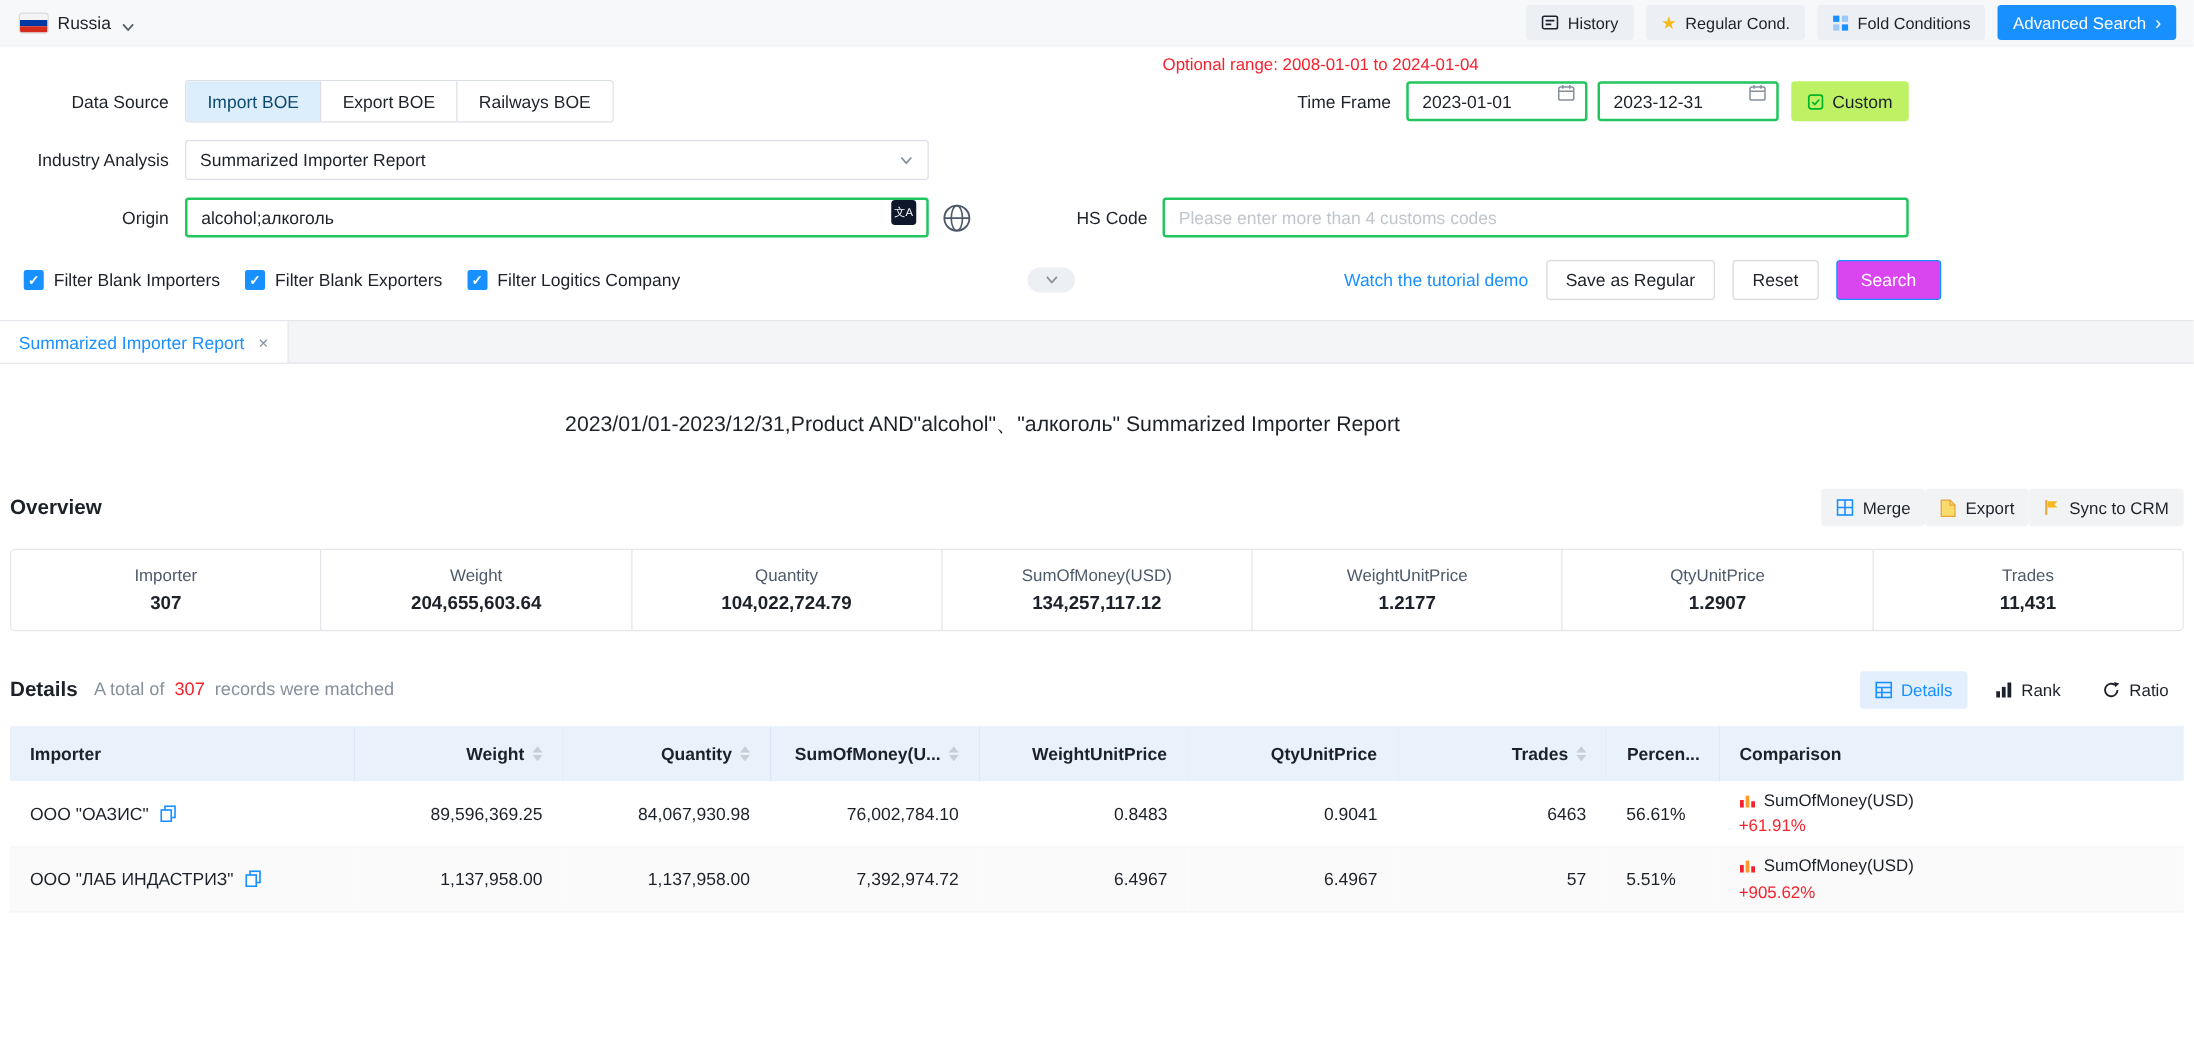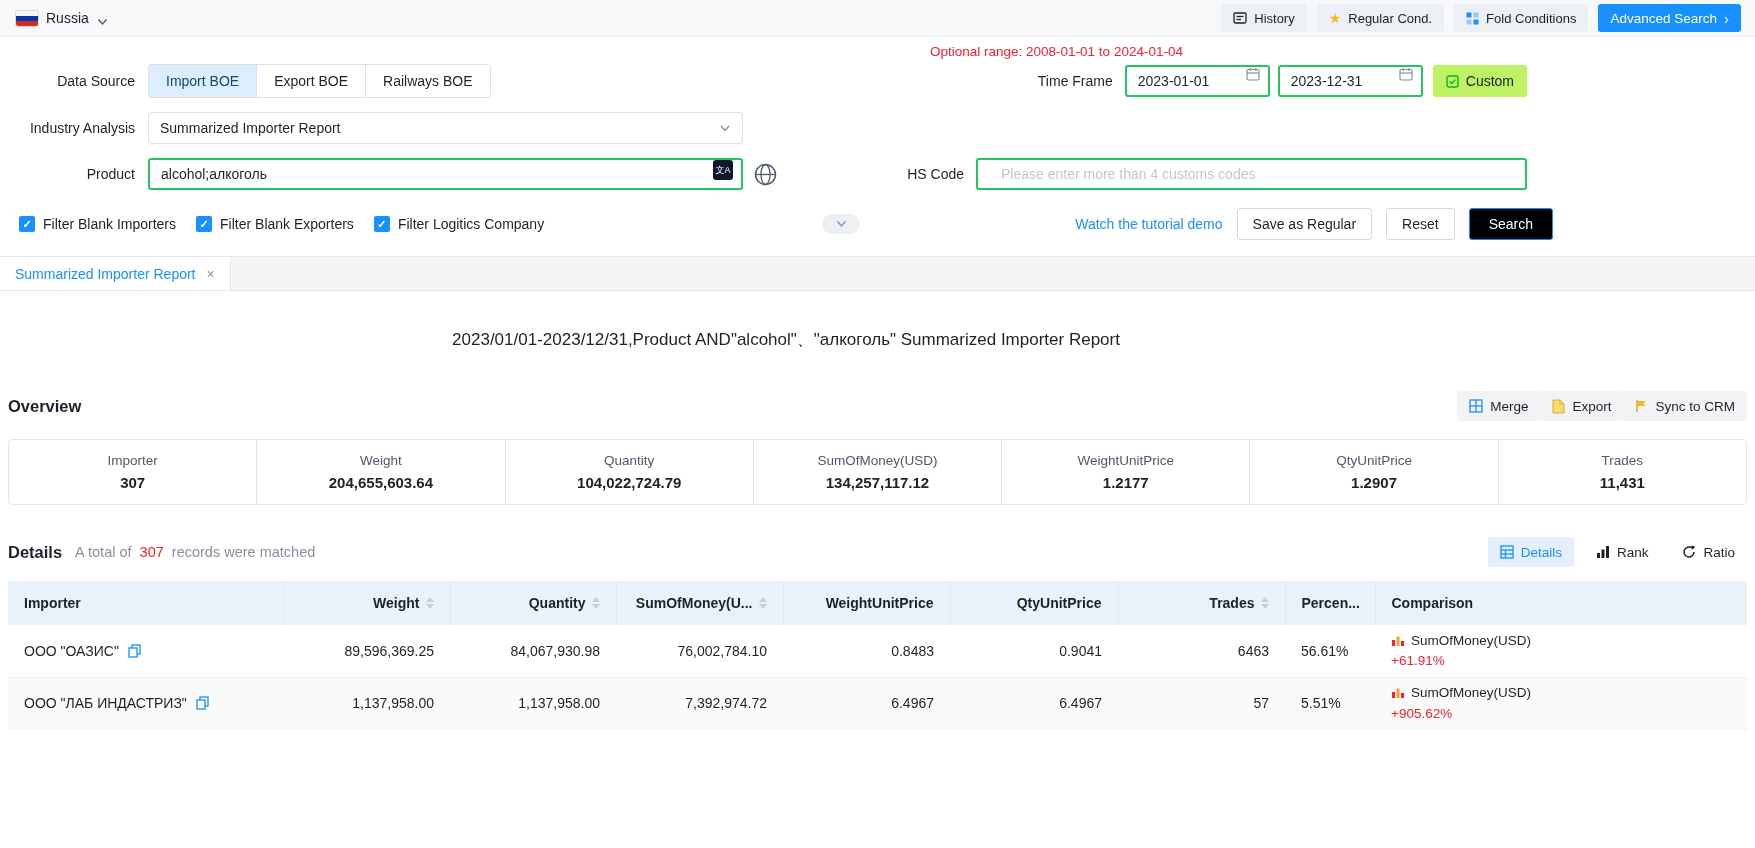--- a/index.html
+++ b/index.html
@@ -44,40 +44,40 @@
   .input-wrap input { border:none; outline:none; flex:1; min-width:0; padding:0 11px;
                       font-size:14px; color:#1d2129; font-family:inherit; background:transparent; }
   .input-wrap input::placeholder { color:#c1c6ce; }
   .icon-right { margin-right:8px; flex:none; }
 
   .select { display:flex; align-items:center; border:1px solid #dcdfe6; border-radius:3px;
             height:32px; background:#fff; padding:0 11px; cursor:pointer; }
   .select .val { flex:1; color:#1d2129; }
   .select .ph { flex:1; color:#c1c6ce; }
 
-  .w-left { width:595px; } .w-right { width:551px;padding-left:12px; }
+  .w-left { width:595px; } .w-right { width:597px; }
   .date-input { width:145px; } .date-gap { width:8px; }
   .custom-btn { margin-left:10px; height:32px; display:flex; align-items:center; gap:7px;
                 background:#bef264; border-radius:3px; padding:0 13px; cursor:pointer; }
 
   .translate-badge { width:20px; height:20px; background:#0f172a; border-radius:3px; color:#fff;
                      font-size:9px; display:flex; align-items:center; justify-content:center; cursor:pointer; }
   .globe-btn { margin-left:10px; cursor:pointer; }
 
   .filters-row { display:flex; align-items:center; padding-left:19px; margin-top:18px; }
   .cb-item { display:flex; align-items:center; gap:8px; margin-right:20px; cursor:pointer; }
   .cb { width:16px; height:16px; background:#1890ff; border-radius:2px; color:#fff; font-size:11px;
         font-weight:bold; display:flex; align-items:center; justify-content:center; }
   .collapse-pill { margin-left:258px; width:38px; height:20px; background:#eceff3; border-radius:10px;
                    display:flex; align-items:center; justify-content:center; cursor:pointer; }
   .fr-right { margin-left:auto; margin-right:202px; display:flex; align-items:center; gap:14px; }
   .link { color:#1890ff; cursor:pointer; }
   .btn { height:32px; display:flex; align-items:center; justify-content:center; padding:0 15px;
          border:1px solid #d9d9d9; border-radius:3px; background:#fff; cursor:pointer; font-size:14px; }
-  .btn.primary { background:#000000; border-color:#1890ff; color:#fff; padding:0 19px; }
+  .btn.primary { background:#d946ef; border-color:#1890ff; color:#fff; padding:0 19px; }
 
   
   .tabstrip { margin-top:16px; height:35px; background:#f4f5f7; border-top:1px solid #e5e6eb;
               border-bottom:1px solid #e5e6eb; display:flex; }
   .tab { background:#fff; color:#1890ff; display:flex; align-items:center; gap:11px; padding:0 15px;
          border-right:1px solid #e5e6eb; cursor:pointer; }
   .tab .x { color:#86909c; font-size:14px; line-height:1; cursor:pointer; }
 
   
   .report-title { width:1572px; text-align:center; margin-top:37px; font-size:17px; color:#1d2129; }
@@ -213,21 +213,21 @@
     <div class="f-label">Industry Analysis</div>
     <div class="select w-left">
       <span class="val">Summarized Importer Report</span>
       <svg width="12" height="9" viewBox="0 0 12 9">
           <path d="M2 2 L6 6.5 L10 2" fill="none" stroke="#86909c" stroke-width="1.4"></path>
         </svg>
     </div>
   </div>
 
   <div class="form-row">
-    <div class="f-label">Product</div>
+    <div class="f-label">Origin</div>
     <div class="input-wrap w-left">
       <input value="alcohol;алкоголь" style="">
       <span class="translate-badge icon-right">文A</span>
     </div>
     <span class="globe-btn">
       <svg width="25" height="25" viewBox="0 0 25 25">
           <circle cx="12.5" cy="12.5" r="10" fill="none" stroke="#4e5969" stroke-width="1.5"></circle>
           <ellipse cx="12.5" cy="12.5" rx="4.5" ry="10" fill="none" stroke="#4e5969" stroke-width="1.3"></ellipse>
           <line x1="2.5" y1="12.5" x2="22.5" y2="12.5" stroke="#4e5969" stroke-width="1.3"></line>
         </svg>

